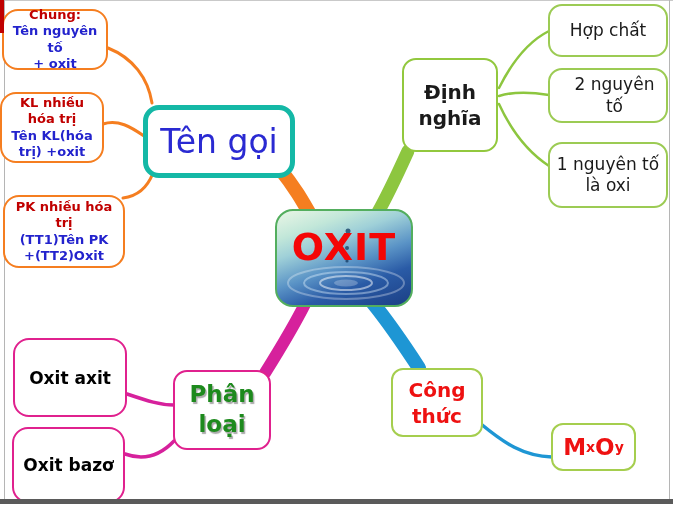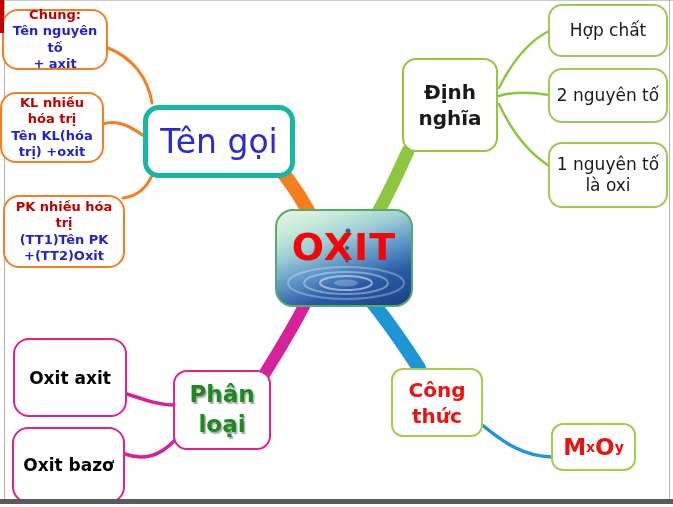--- a/index.html
+++ b/index.html
@@ -20,21 +20,21 @@
   .node-tengoi{left:143px;top:105px;width:152px;height:73px;border:5px solid #14b8a6;border-radius:16px;
     color:#2A2AD2;font-size:33px;}
   .box-chung{left:2px;top:9px;width:106px;height:61px;}
   .box-kl{left:0px;top:92px;width:104px;height:71px;}
   .box-pk{left:3px;top:175px;width:122px;height:73px;margin-top:20px;}
   
   .node-dinhnghia{left:402px;top:58px;width:96px;height:94px;border:2px solid #92C83E;border-radius:14px;
     color:#1a1a1a;font-size:20px;font-weight:bold;line-height:1.3;}
   .sub-green{border:2px solid #9CCB54;border-radius:14px;color:#1a1a1a;font-size:17px;line-height:1.25;padding:2px 5px;}
   .box-hopchat{left:548px;top:4px;width:120px;height:53px;}
-  .box-2nguyento{left:548px;top:68px;width:120px;height:55px;}
+  .box-2nguyento{left:548px;top:68px;width:120px;height:55px;padding-left:18px;}
   .box-1nguyento{left:548px;top:142px;width:120px;height:66px;}
   
   .node-phanloai{left:173px;top:370px;width:98px;height:80px;border:2px solid #E0218E;border-radius:14px;
     color:#1d8a1d;font-size:23px;font-weight:bold;line-height:1.3;text-shadow:1.5px 1.5px 1px rgba(100,100,100,.55);}
   .sub-pink{border:2px solid #E0218E;border-radius:16px;color:#000000;font-size:17px;font-weight:bold;}
   .box-oxitaxit{left:13px;top:338px;width:114px;height:79px;}
   .box-oxitbazo{left:12px;top:427px;width:113px;height:76px;}
   
   .node-congthuc{left:391px;top:368px;width:92px;height:69px;border:2px solid #A5CE4E;border-radius:12px;
     color:#EE1111;font-size:20px;font-weight:bold;line-height:1.3;}
@@ -104,21 +104,21 @@
     </svg>
     <div class="center-label">OXIT</div>
   </div>
 
   <div class="node node-tengoi">
     <span>Tên gọi</span>
   </div>
   <div class="node sub-orange box-chung">
     <span class="t">Chung:</span>
     <span class="l">Tên nguyên tố</span>
-    <span class="l">+ axit</span>
+    <span class="l">+ oxit</span>
   </div>
   <div class="node sub-orange box-kl">
     <span class="t">KL nhiều hóa trị</span>
     <span class="l">Tên KL(hóa trị) +oxit</span>
   </div>
   <div class="node sub-orange box-pk">
     <span class="t">PK nhiều hóa trị</span>
     <span class="l">(TT1)Tên PK</span>
     <span class="l">+(TT2)Oxit</span>
   </div>

